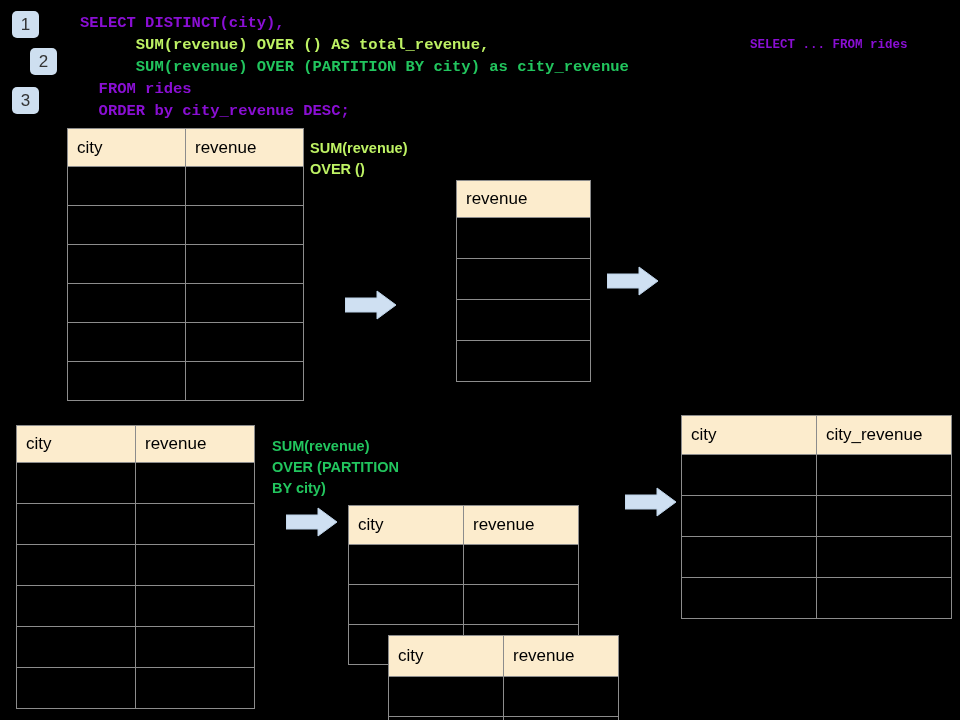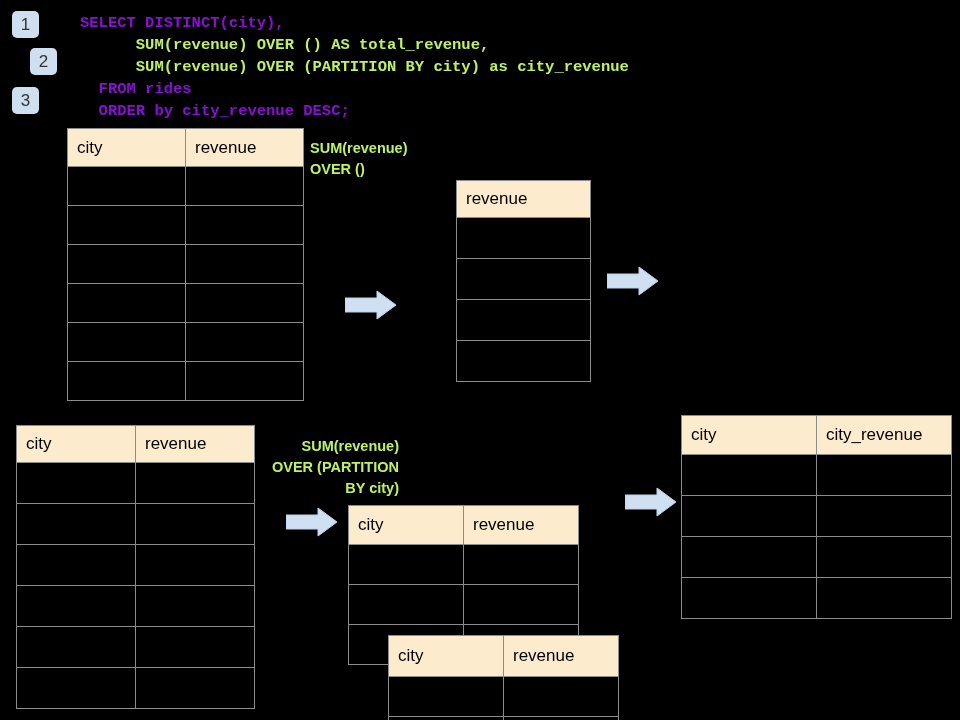--- a/index.html
+++ b/index.html
@@ -37,21 +37,21 @@
     font-family: "Liberation Mono", monospace;
     font-size: 15.5px;
     line-height: 22px;
     font-weight: bold;
     white-space: pre;
     letter-spacing: 0px;
   }
   .sql-line { white-space: pre; }
   .c-purple { color: #8a0fd4; font-family: Liberation Mono, monospace; }
   .c-red    { color: #bef264; }
-  .c-green  { color: #bef264; text-align: right; }
+  .c-green  { color: #22c55e; }
 
   
   .side-note {
     position: absolute;
     font-family: "Liberation Mono", monospace;
     font-size: 12.5px;
     line-height: 19px;
     font-weight: bold;
     color: #8a0fd4;
     white-space: pre;
@@ -104,20 +104,21 @@
 <div id="canvas">
 
   <div id="badges">
       <div class="badge" style="left: 12px; top: 11px;">1</div>
       <div class="badge" style="left: 30px; top: 48px;">2</div>
       <div class="badge" style="left: 12px; top: 87px;">3</div>
     </div>
 
   <div class="sql-block" id="sql-block" style="left:80px; top:12px;"><div class="sql-line c-purple">SELECT DISTINCT(city),</div><div class="sql-line c-red">      SUM(revenue) OVER () AS total_revenue,</div><div class="sql-line c-green">      SUM(revenue) OVER (PARTITION BY city) as city_revenue</div><div class="sql-line c-purple">  FROM rides</div><div class="sql-line c-purple">  ORDER by city_revenue DESC;</div></div>
 
+  <div class="side-note" id="side-note" style="left:750px; top:36px;">SELECT ... FROM rides</div>
 
   <div id="annotations">
       <div class="annot c-red" style="left: 310px; top: 138px;">SUM(revenue)
 OVER ()</div>
       <div class="annot c-green" style="left: 272px; top: 436px;">SUM(revenue)
 OVER (PARTITION
 BY city)</div>
     </div>
 
   <div id="tables">

